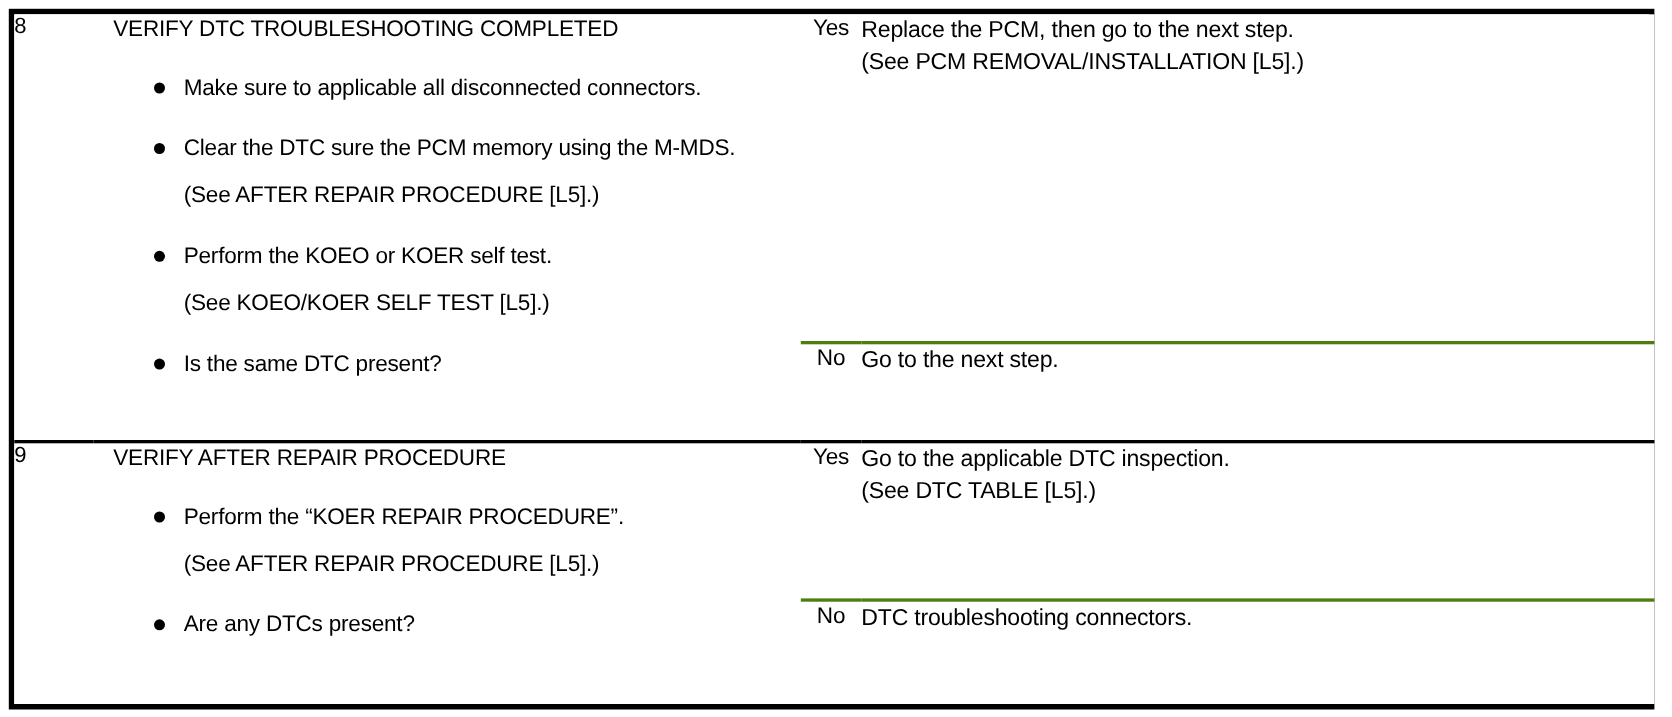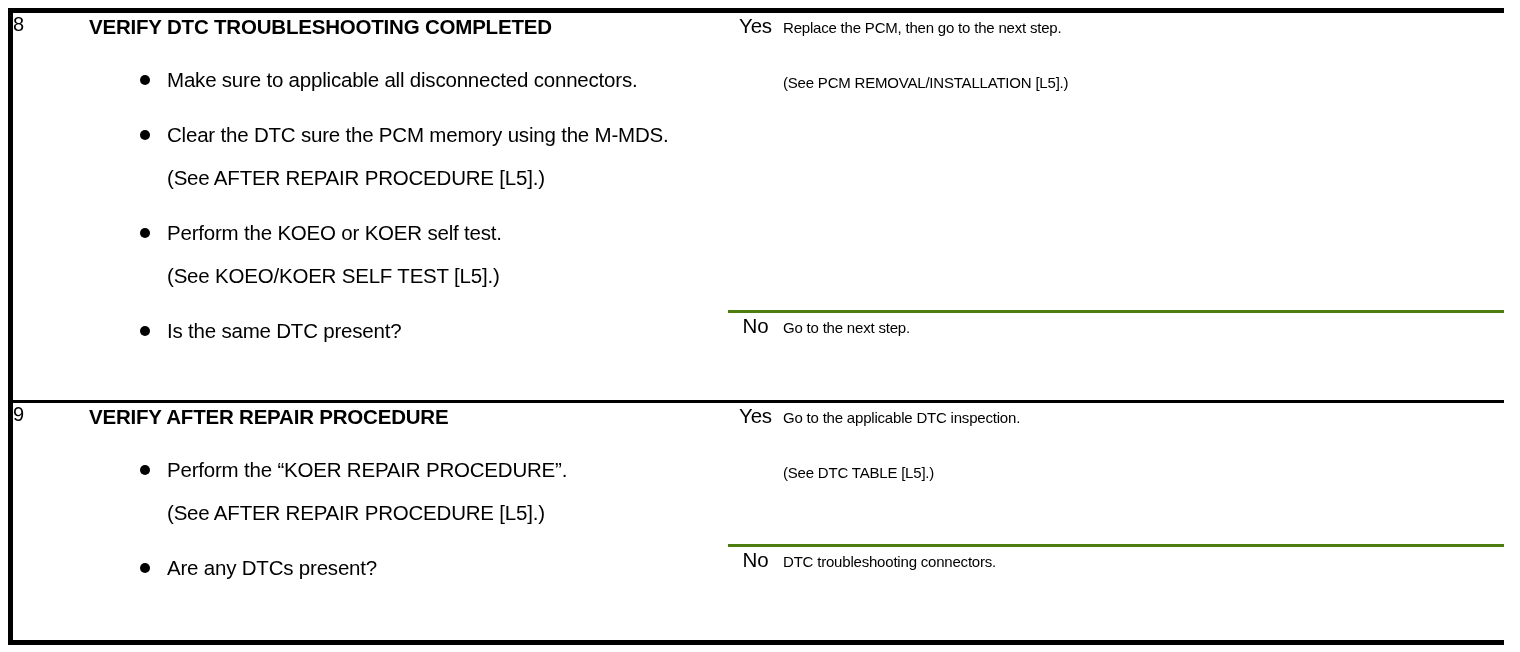--- a/index.html
+++ b/index.html
@@ -85,24 +85,24 @@
   
   .step-num {
     font-size: 20px;
     line-height: 22px;
     font-weight: normal;
     letter-spacing: 0;
   }
 
   .step-title {
     font-size: 20.5px;
-    font-weight: bold;
+    font-weight: normal;
     line-height: 24px;
     letter-spacing: -0.2px;
-    margin: 2px 0 0 4px;
+    margin: 2px 0 0 18px;
     white-space: nowrap;
   }
 
   .bullet-list {
     list-style: none;
     margin: 0;
     padding: 0;
   }
 
   .bullet-item {
@@ -134,27 +134,26 @@
   }
 
   .yn-label {
     font-size: 20.5px;
     line-height: 26px;
     letter-spacing: -0.2px;
     white-space: nowrap;
   }
 
   .action-line {
-    font-size: 15px;
+    font-size: 21px;
     line-height: 29px;
     letter-spacing: -0.2px;
     margin: 0;
   }
   .action-line + .action-line {
-    margin-top: 26px;
   }
 </style>
 </head>
 <body>
 
 <div class="sheet">
 
   <div class="dtc-table">
     <table class="tbl">
       <colgroup>

